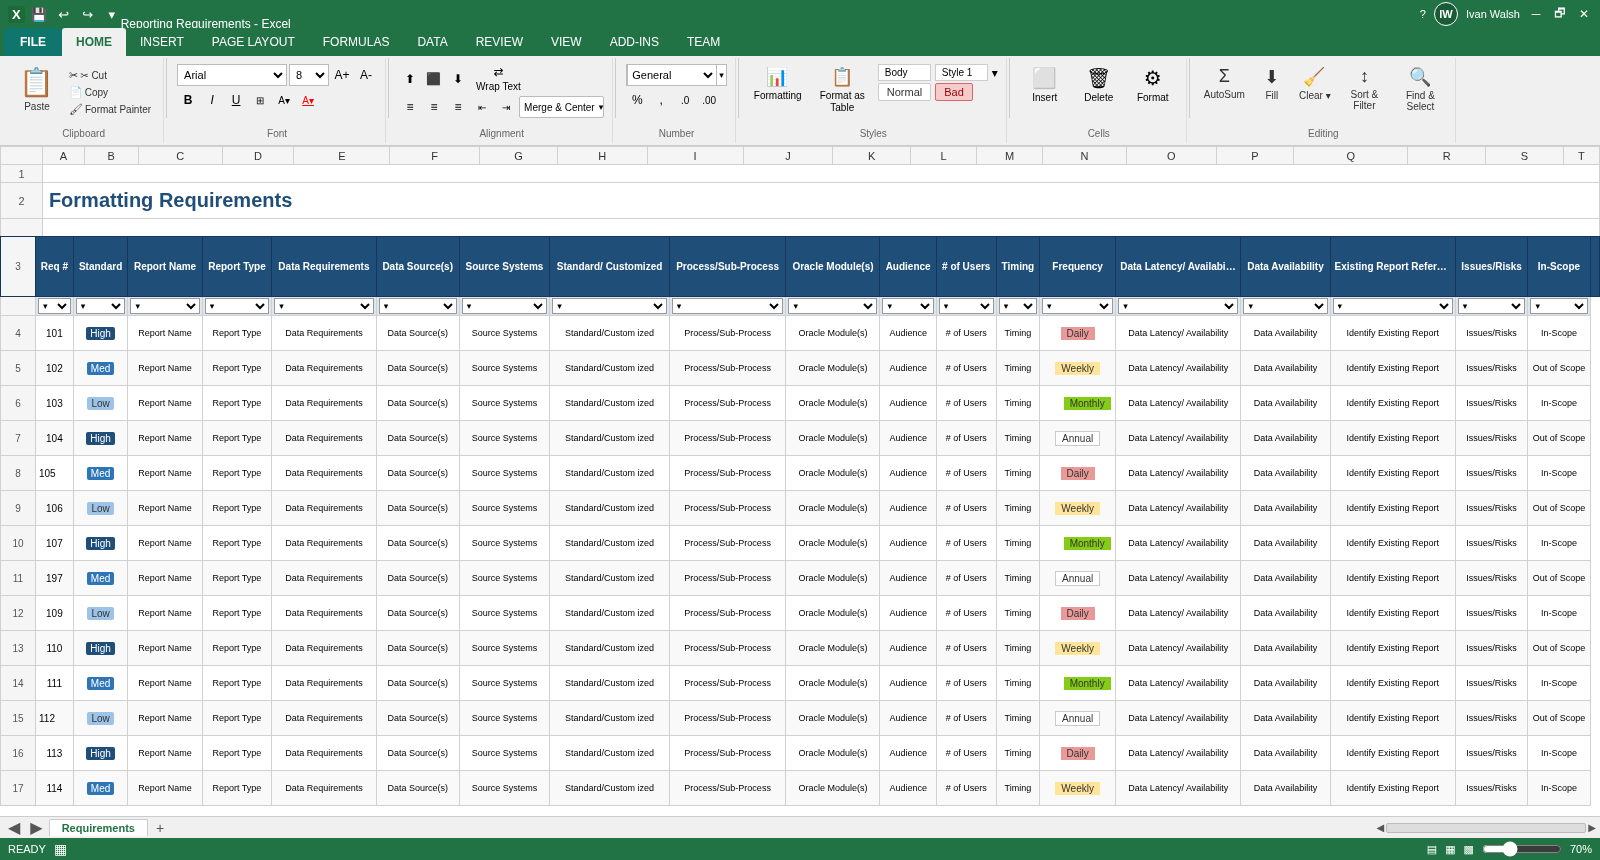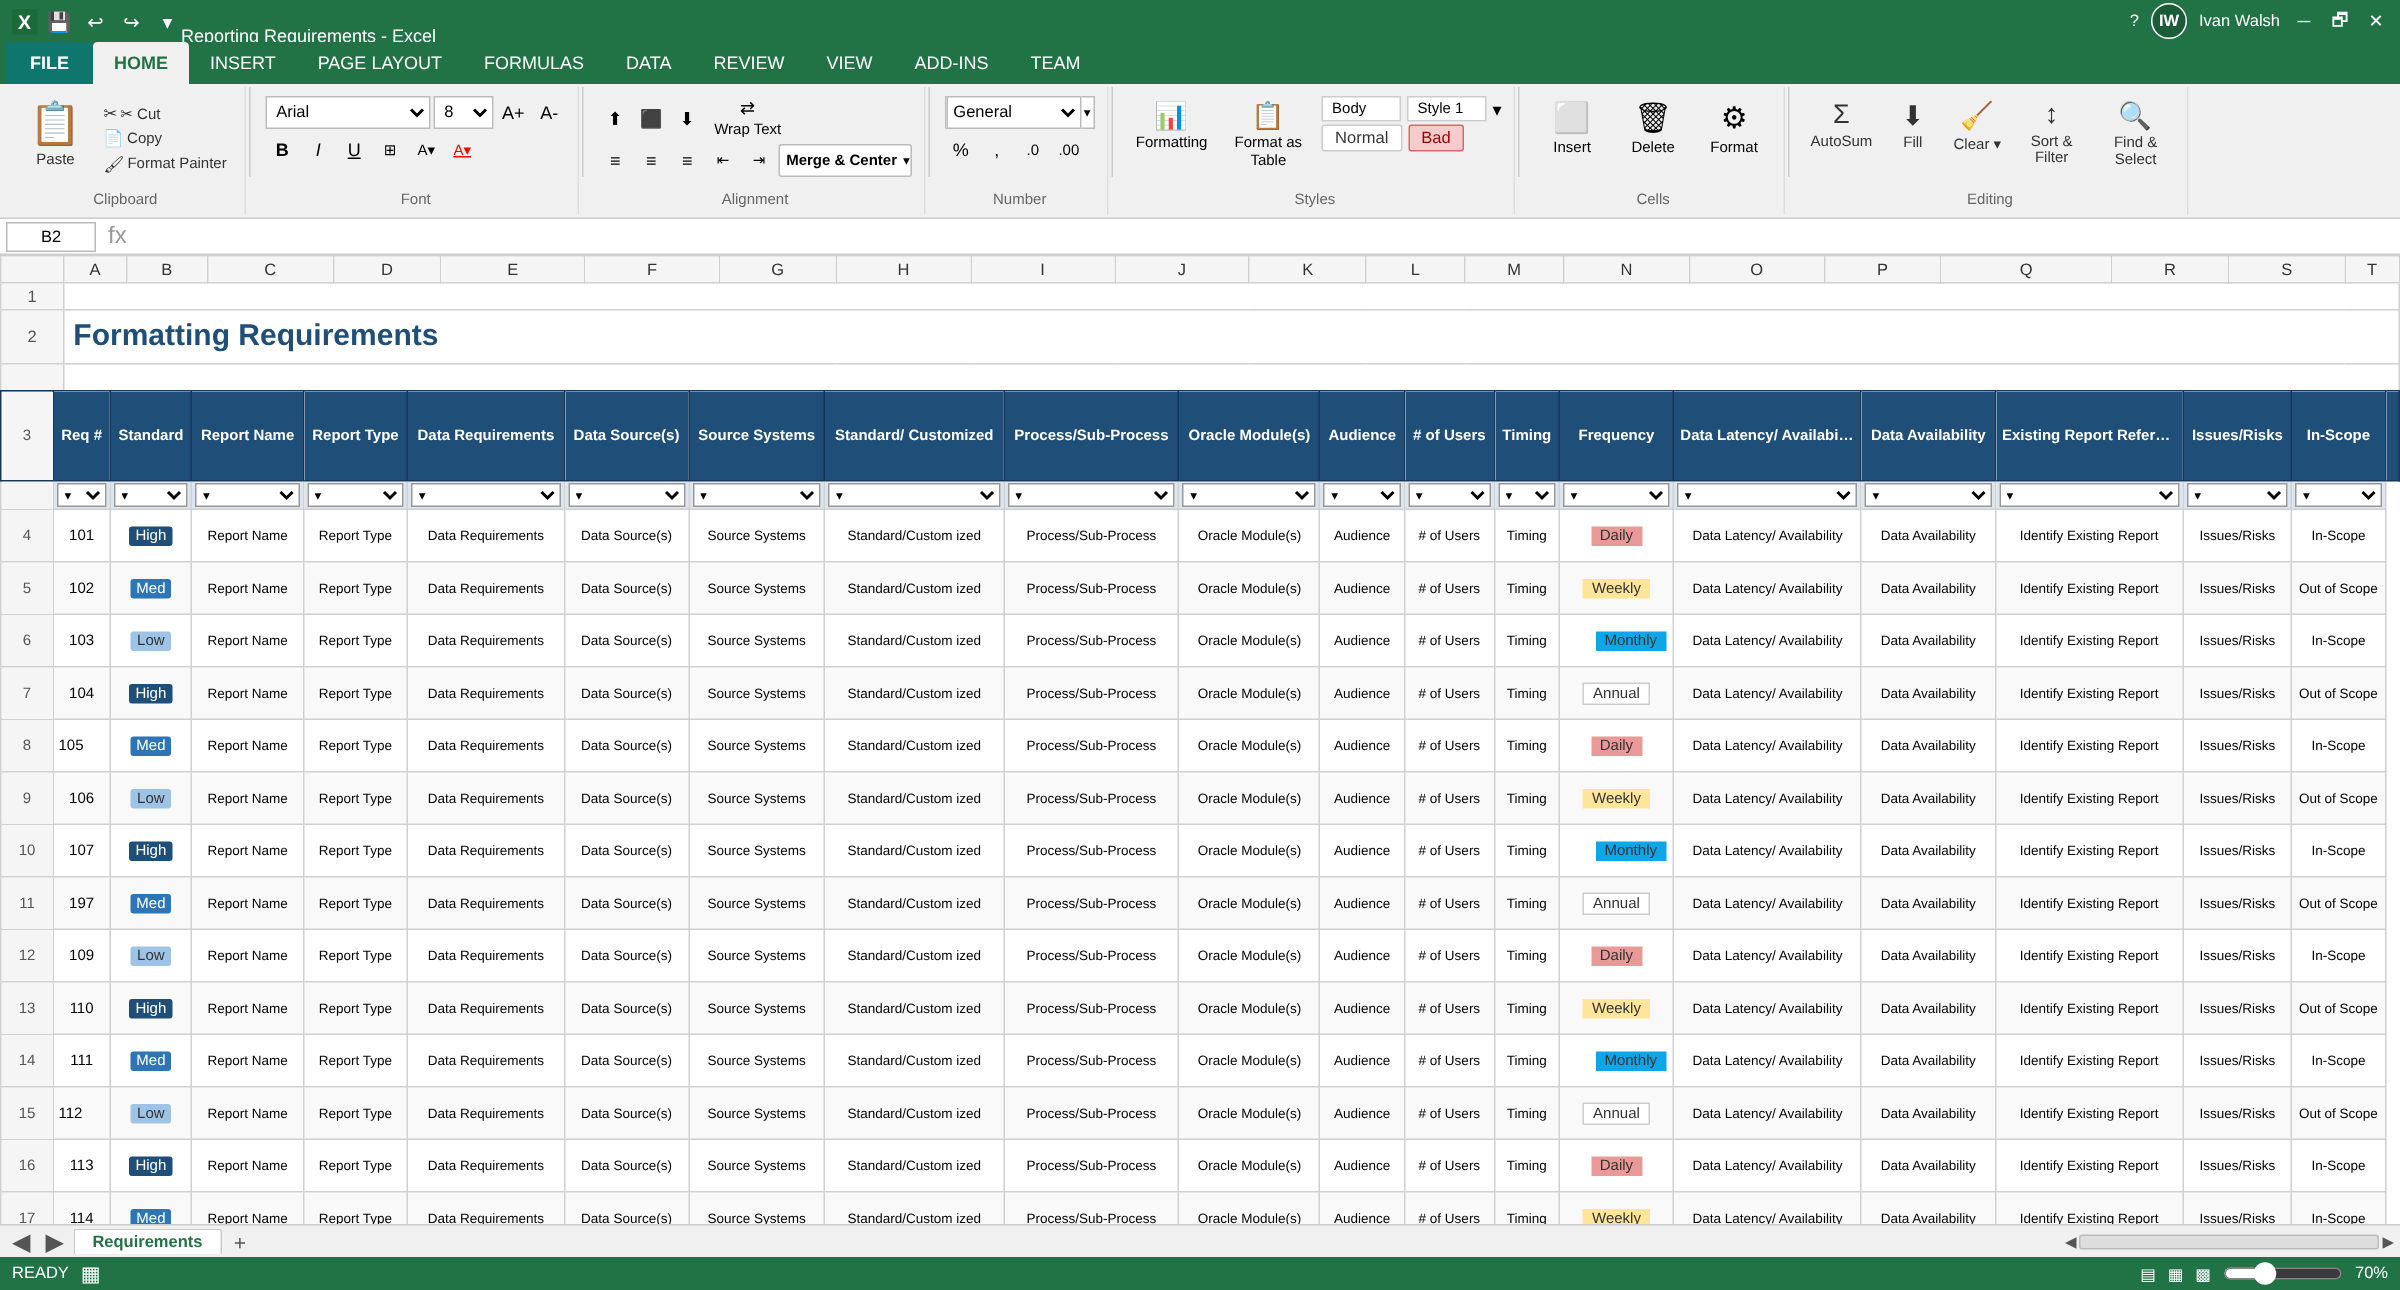--- a/index.html
+++ b/index.html
@@ -253,21 +253,21 @@
     .data-row td.row-num { background: #f5f5f5; }
 
     
     .badge-high { background: #1f4e79; color: white; border-radius: 2px; padding: 1px 4px; font-size: 10px; display: inline-block; }
     .badge-med { background: #2e75b6; color: white; border-radius: 2px; padding: 1px 4px; font-size: 10px; display: inline-block; }
     .badge-low { background: #9dc3e6; color: #333; border-radius: 2px; padding: 1px 4px; font-size: 10px; display: inline-block; }
 
     
     .freq-daily { background: #ea9999; color: #333; padding: 1px 6px; display: inline-block; font-size: 10px; }
     .freq-weekly { background: #ffe599; color: #333; padding: 1px 6px; display: inline-block; font-size: 10px; }
-    .freq-monthly { background: #0ea5e9; color: #333; padding: 1px 6px; display: inline-block; font-size: 10px; margin-left: 19px; }
+    .freq-monthly { background: #84cc16; color: #333; padding: 1px 6px; display: inline-block; font-size: 10px; margin-left: 19px; }
     .freq-annual { background: white; color: #333; padding: 1px 6px; display: inline-block; font-size: 10px; border: 1px solid #ccc; }
 
     
     .status-bar {
       background: #217346;
       color: white;
       height: 22px;
       display: flex;
       align-items: center;
       justify-content: space-between;
@@ -433,21 +433,21 @@
             <span style="font-size:10px;white-space:nowrap;">Wrap Text</span>
           </div>
         </div>
         <div class="font-row">
           <button class="fmt-btn">≡</button>
           <button class="fmt-btn">≡</button>
           <button class="fmt-btn">≡</button>
           <button class="fmt-btn" style="font-size:10px;">⇤</button>
           <button class="fmt-btn" style="font-size:10px;">⇥</button>
           <div style="display:flex;align-items:center;border:1px solid #bbb;background:white;height:22px;border-radius:2px;cursor:pointer;">
-            <span style="font-size:10px;padding:0 4px;font-weight:bold;">Merge &amp; Center</span>
+            <span style="font-size:10px;padding:0 4px;">Merge &amp; Center</span>
             <span style="font-size:9px;">▾</span>
           </div>
         </div>
       </div>
       <div class="ribbon-group-label">Alignment</div>
     </div>
 
     <div class="separator"></div>
 
     <div class="ribbon-group" style="min-width:100px;">
@@ -541,25 +541,20 @@
         <div class="ribbon-btn-sm" style="flex-direction:column;align-items:center;min-width:45px;padding:2px 4px;">
           <span style="font-size:18px;">🔍</span>
           <span style="font-size:10px;text-align:center;white-space:normal;width:45px;">Find &amp; Select</span>
         </div>
       </div>
       <div class="ribbon-group-label">Editing</div>
     </div>
 
   </div>
 
-  <div class="formula-bar">
-    <input class="name-box" value="B2" style="">
-    <span class="formula-separator">fx</span>
-    <input class="formula-input" value="" style="">
-  </div>
 
   <div class="main-area">
     <div class="spreadsheet-outer">
       <div class="spreadsheet-container">
         <table class="sheet">
           <thead>
             <tr>
               <th class="row-num"></th>
               <th style="width:35px;">A</th>
               <th style="width:45px;">B</th>

